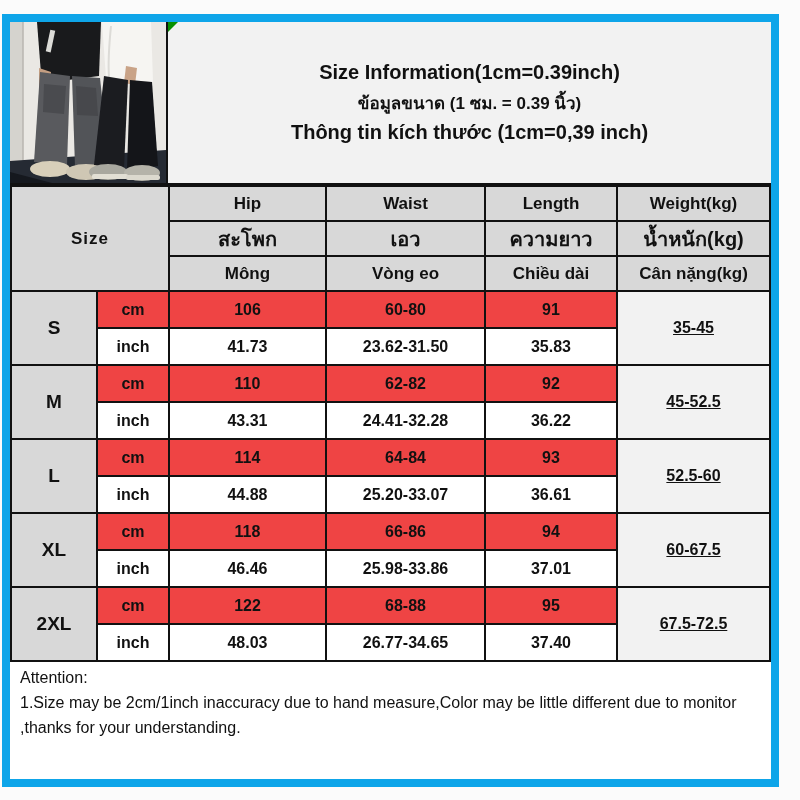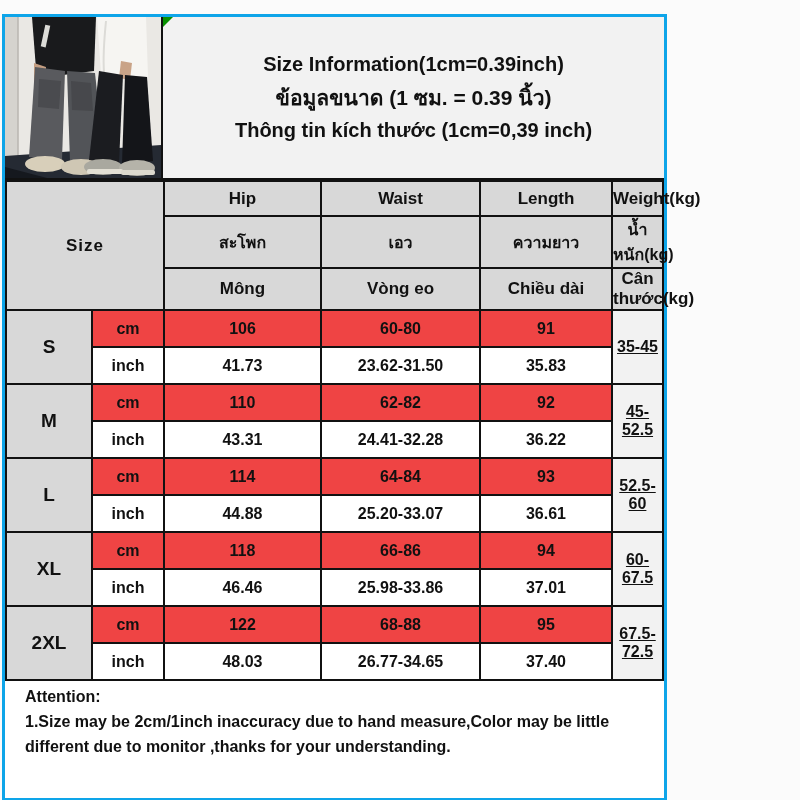--- a/index.html
+++ b/index.html
@@ -1,51 +1,51 @@
 <!DOCTYPE html>
 <html><head>
 <meta charset="utf-8">
 <style>
   * { margin:0; padding:0; box-sizing:border-box; }
   html,body { width:800px; height:800px; background:#fbfbfb; overflow:hidden;
               font-family:"Liberation Sans","DejaVu Sans",sans-serif; color:#111; }
-  .sheet { position:absolute; top:14px; left:2px; width:665px;
-           border:3px solid #0ea5e9; background:#fff; }
+  .sheet { position:absolute; top:14px; left:2px; width:777px;
+           border:8px solid #0ea5e9; background:#fff; }
 
   
   .top-block { display:flex; height:163px; border-bottom:2px solid #111; }
   .photo-cell { width:158px; border-right:2px solid #111; background:#eae8e4; flex:none; }
   .photo-cell svg { display:block; }
   .title-cell { flex:1; background:#f2f2f2; position:relative;
                 display:flex; flex-direction:column; justify-content:center;
                 align-items:center; text-align:center; gap:5px; }
   .corner-tri { position:absolute; top:0; left:0; width:0; height:0;
                 border-top:10px solid #089000; border-right:10px solid transparent; }
   .t-en { font-size:20px; font-weight:bold; }
-  .t-th { font-size:21px; font-weight:bold; }
+  .t-th { font-size:17px; font-weight:bold; }
   .t-vi { font-size:20px; font-weight:bold;text-align:center; }
 
   
   table.size-table { width:100%; border-collapse:collapse; table-layout:fixed; }
   .size-table th, .size-table td { border:2px solid #111; text-align:center;
                                    vertical-align:middle; font-weight:bold; }
   col.c-size { width:86px; } col.c-unit { width:72px; } col.c-hip { width:157px; }
   col.c-waist { width:159px; } col.c-len { width:132px; }
   .hrow th { background:#d8d8d8; height:35px; font-size:17px; }
-  .hrow.h-th th { font-size:16px; }
+  .hrow.h-th th { font-size:20px; }
   .size-th { font-size:36px; letter-spacing:1px; }
   .drow { height:37px; font-size:16px; }
   .size-cell { background:#d8d8d8; font-size:19px; }
   .cm-row td { background:#ef4444; }
   .inch-row td { background:#ffffff;margin-top:36px; }
   td.weight { background:#f2f2f2;text-decoration:underline; }
 
   
-  .attention { background:#ffffff; min-height:117px; padding:3px 6px 8px 20px;
-               font-size:16px; line-height:25px; font-weight:bold; }
+  .attention { background:#ffffff; min-height:117px; padding:3px 6px 8px 10px;
+               font-size:16px; line-height:25px; font-weight:normal; }
 </style>
 </head>
 <body>
 
 <div class="sheet">
 
   <div class="top-block">
     <div class="photo-cell">
       <svg viewBox="0 0 156 161" width="156" height="161" preserveAspectRatio="none">
         <rect x="0" y="0" width="156" height="161" fill="#eae8e4"></rect>
@@ -103,21 +103,21 @@
       <tr class="hrow h-th">
         <th>สะโพก</th>
         <th>เอว</th>
         <th>ความยาว</th>
         <th>น้ำหนัก(kg)</th>
       </tr>
       <tr class="hrow h-vi">
         <th>Mông</th>
         <th>Vòng eo</th>
         <th>Chiều dài</th>
-        <th>Cân thước(kg)</th>
+        <th>Cân nặng(kg)</th>
       </tr>
 
       <tr class="drow cm-row">
         <th class="size-cell" rowspan="2">S</th>
         <td>cm</td>
         <td>106</td>
         <td>60-80</td>
         <td>91</td>
         <td class="weight" rowspan="2">35-45</td>
       </tr>

